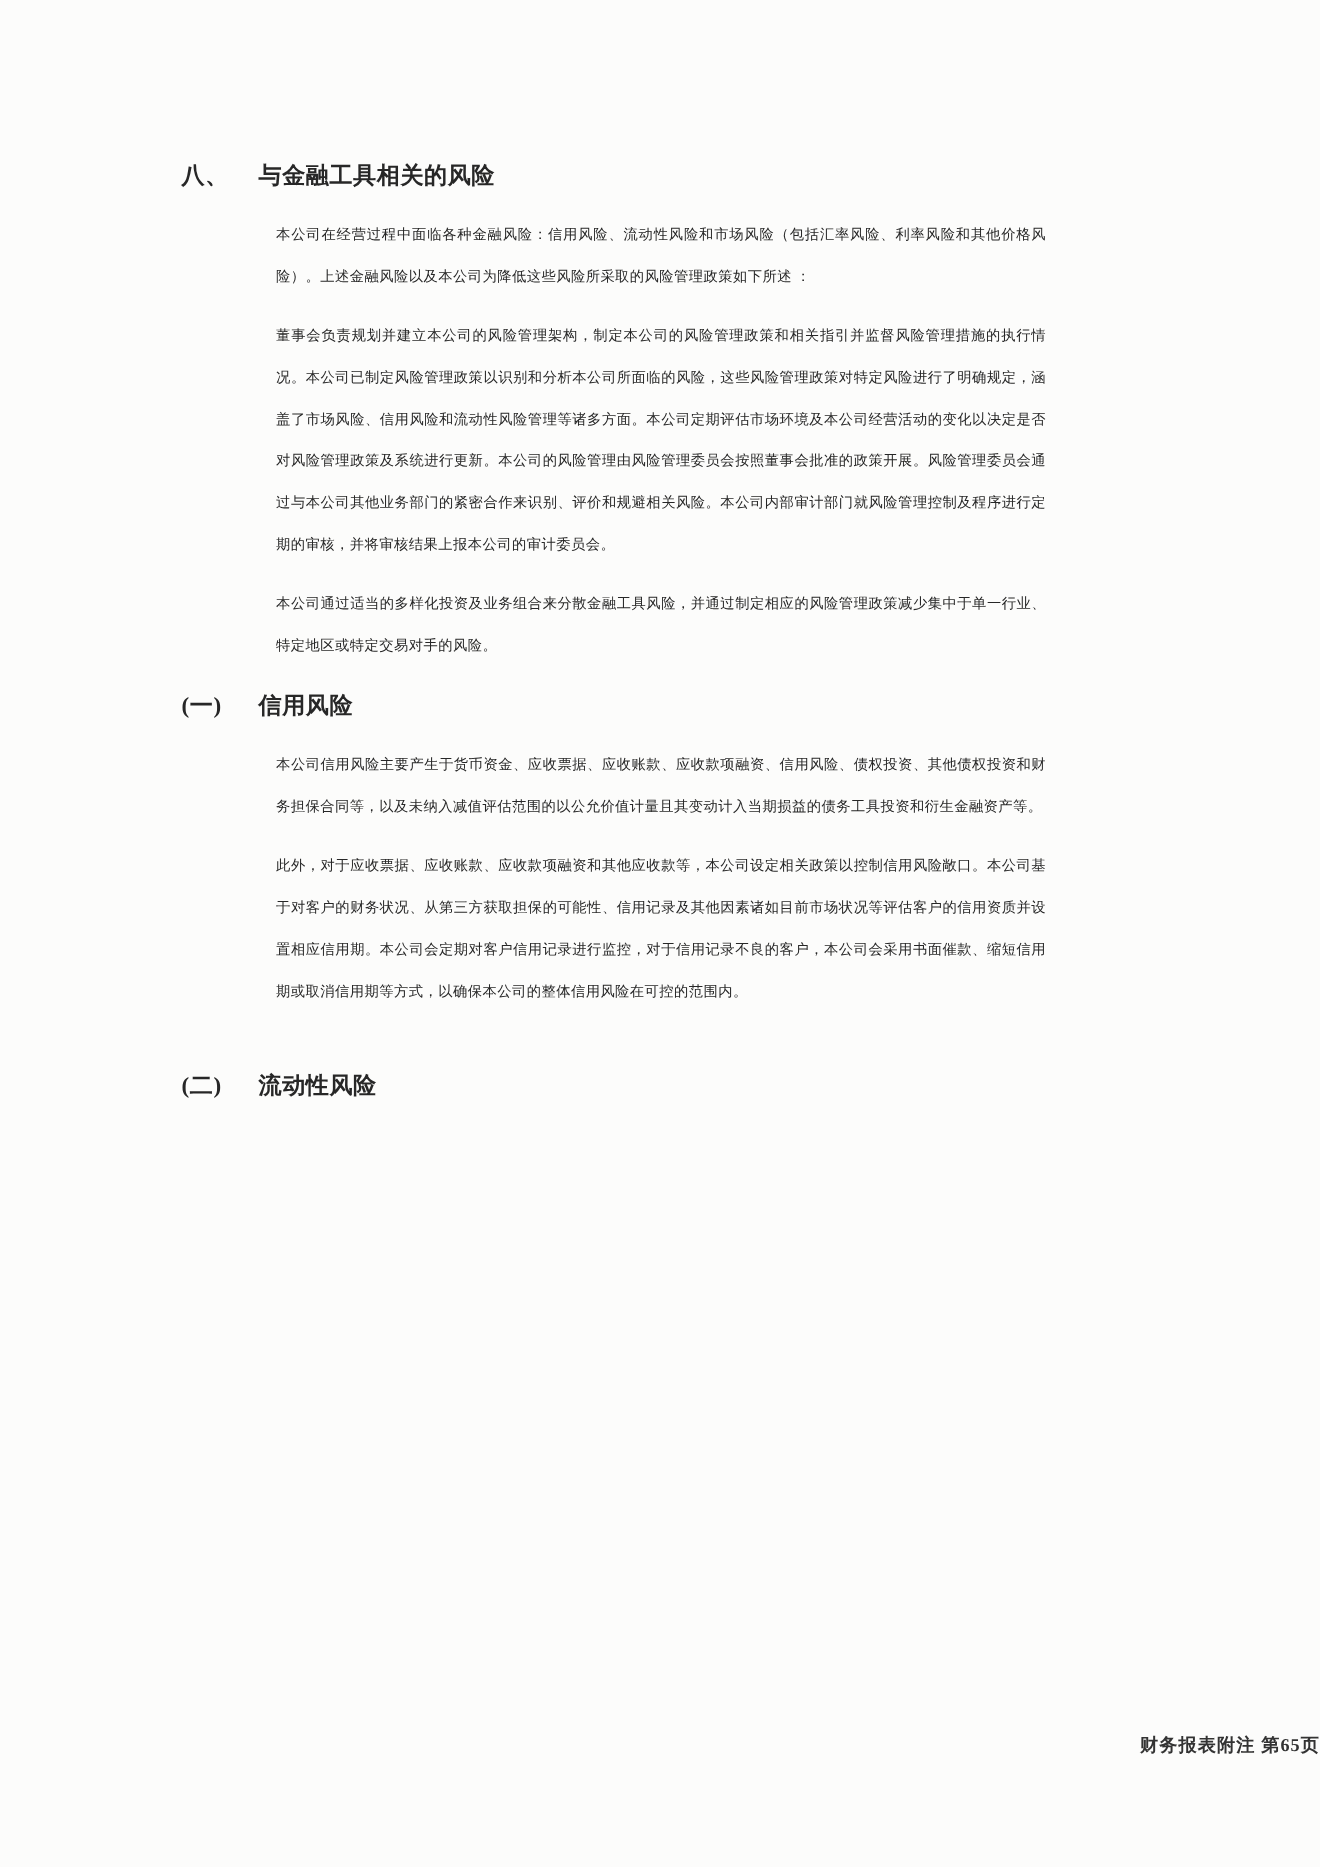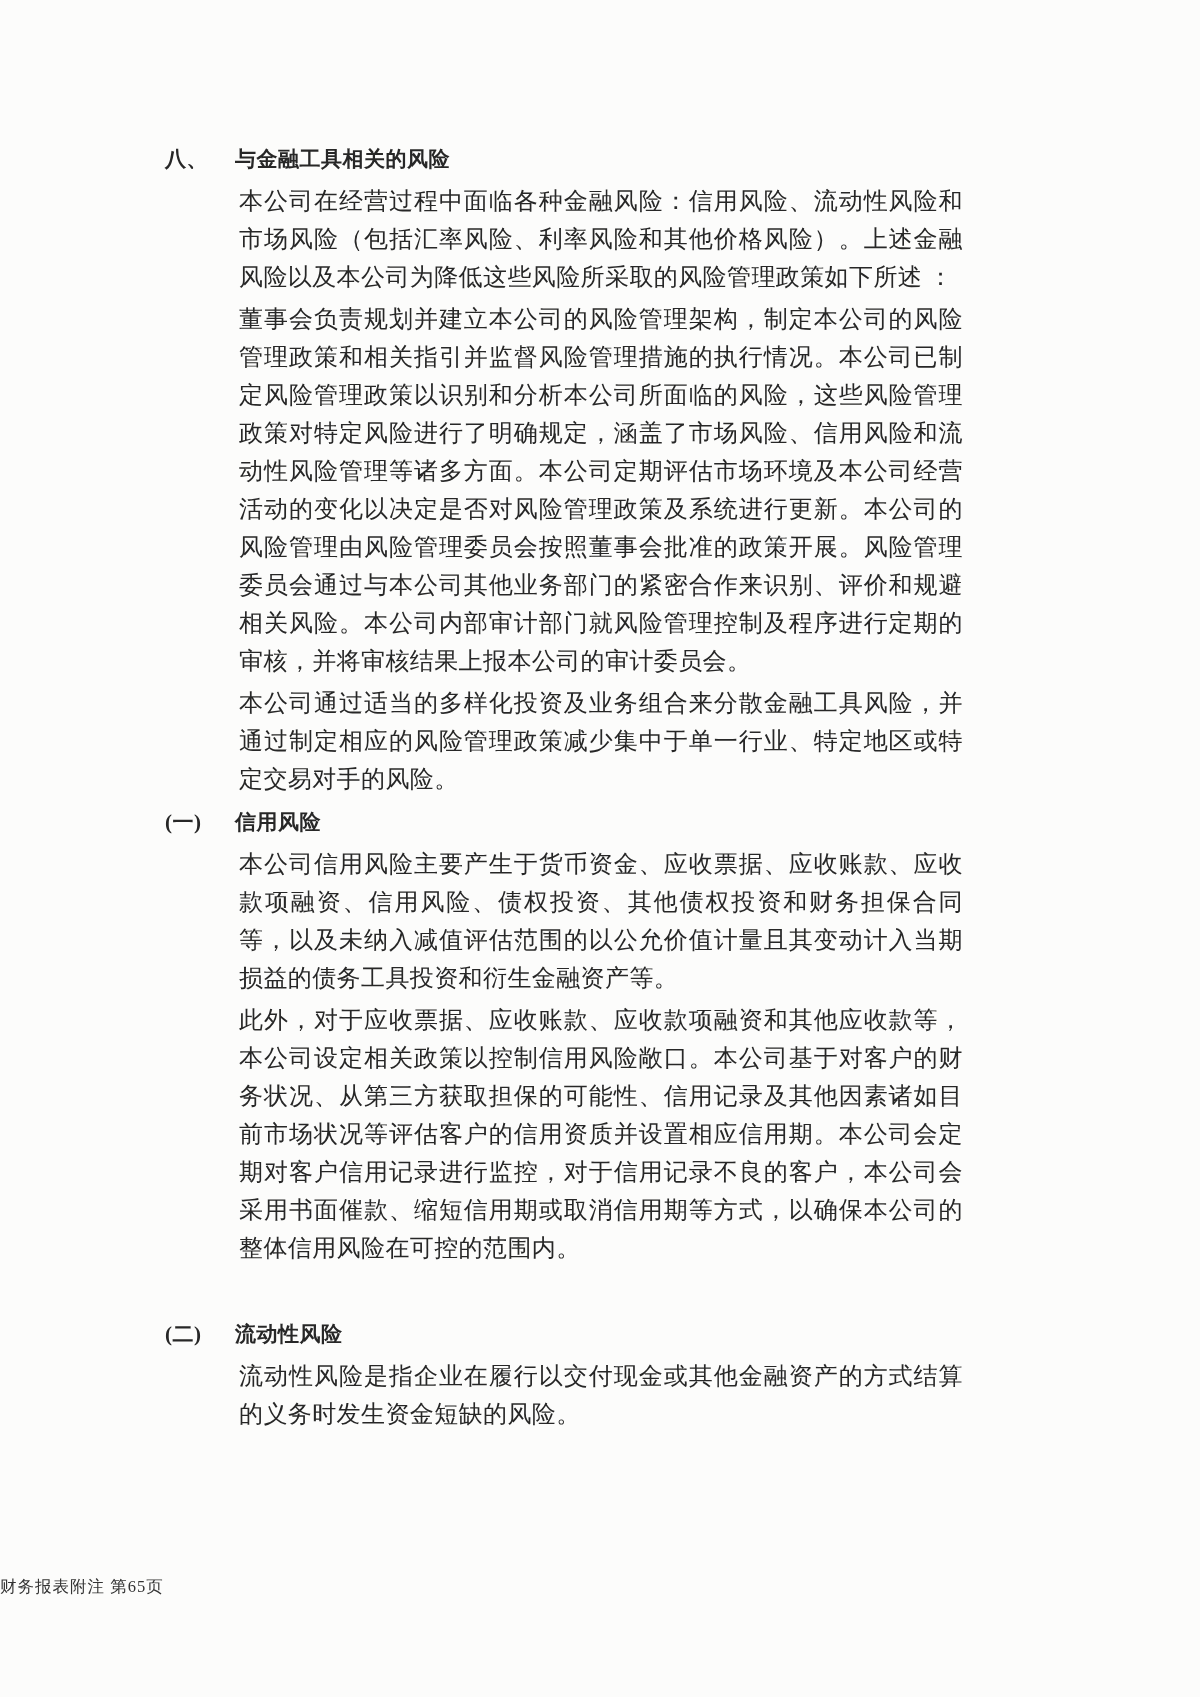--- a/index.html
+++ b/index.html
@@ -37,39 +37,40 @@
   .sec-title {
     font-weight: 700;
     font-size: 21px;
     line-height: 38px;
     letter-spacing: 0.5px;
   }
   .sec-body {
     margin-left: 70px;
   }
   .para {
-    margin: 4px;
-    font-size: 24px;
+    margin: 16px;
+    font-size: 13px;
     line-height: 38px;
     text-align: justify;
     text-justify: inter-ideograph;
     letter-spacing: 0.4px;
     font-family: Liberation Serif, serif;
   }
   .section + .section { margin-top: 5px; }
   .section.gap-before { margin-top: 48px; }
   .footer {
     position: absolute;
     left: 0;
     right: 0;
     top: 1576px;
-    text-align: left;
+    text-align: right;
     font-size: 16.5px;
     color: #333;
     letter-spacing: 1px;
+    font-weight: bold;
   }
 </style>
 </head>
 <body>
 
 <div class="page">
 
   <div class="content">
 
     <div class="section">
@@ -94,21 +95,20 @@
         <p class="para">此外，对于应收票据、应收账款、应收款项融资和其他应收款等，本公司设定相关政策以控制信用风险敞口。本公司基于对客户的财务状况、从第三方获取担保的可能性、信用记录及其他因素诸如目前市场状况等评估客户的信用资质并设置相应信用期。本公司会定期对客户信用记录进行监控，对于信用记录不良的客户，本公司会采用书面催款、缩短信用期或取消信用期等方式，以确保本公司的整体信用风险在可控的范围内。</p>
       </div>
     </div>
 
     <div class="section gap-before">
       <div class="sec-header">
         <div class="sec-label">(二)</div>
         <div class="sec-title">流动性风险</div>
       </div>
       <div class="sec-body">
-        <p class="para">流动性风险是指企业在履行以交付现金或其他金融资产的方式结算的义务时发生资金短缺的风险。</p>
       </div>
     </div>
 
   </div>
 
   <div class="footer">财务报表附注 第65页</div>
 
 </div>
 
 </body></html>

